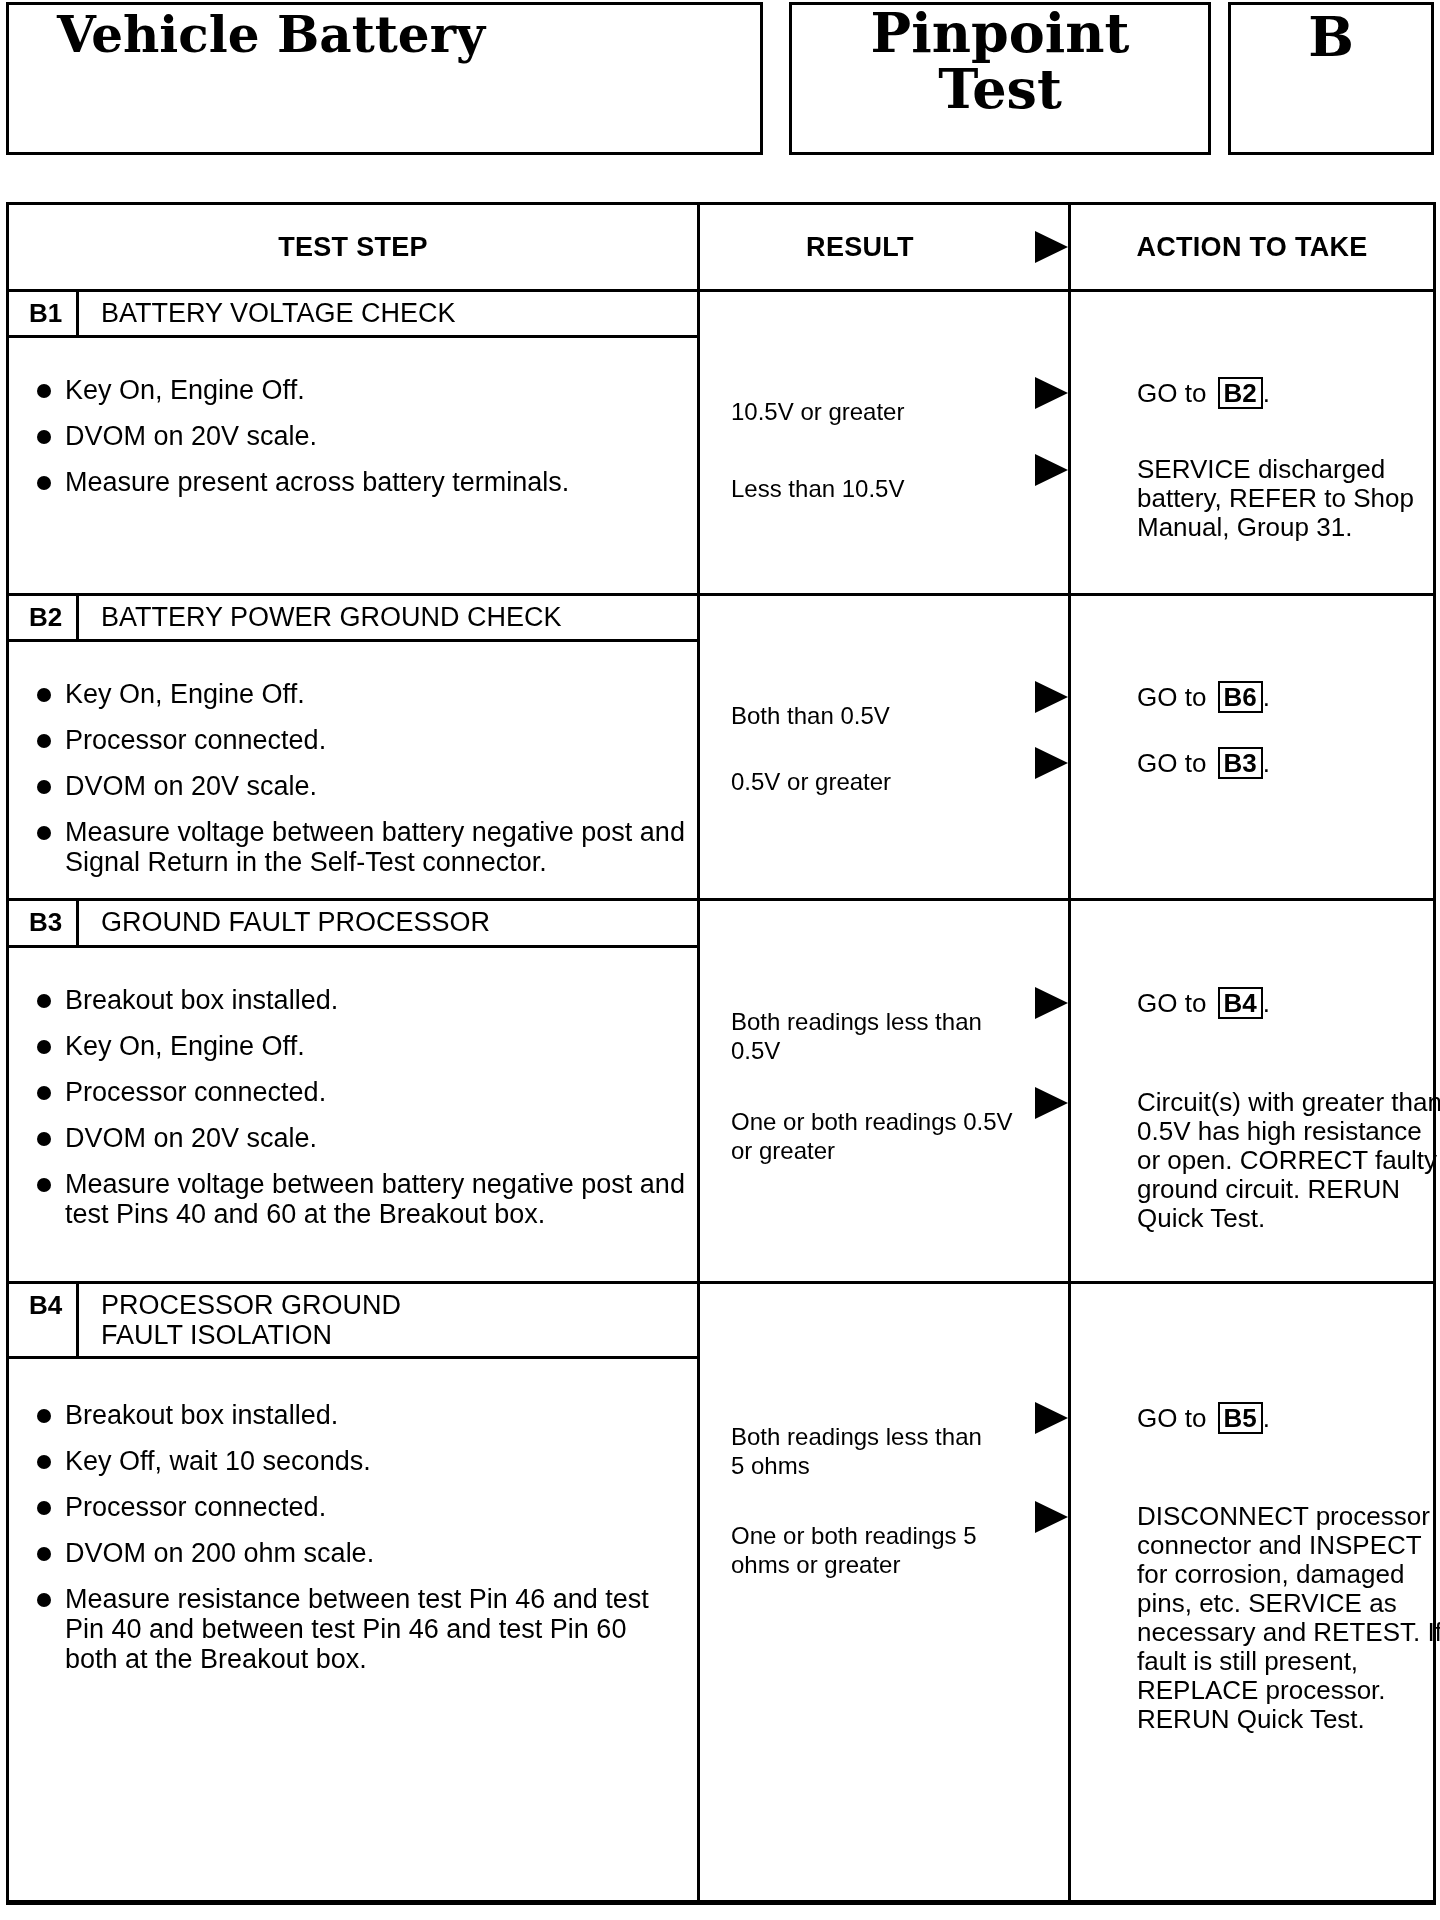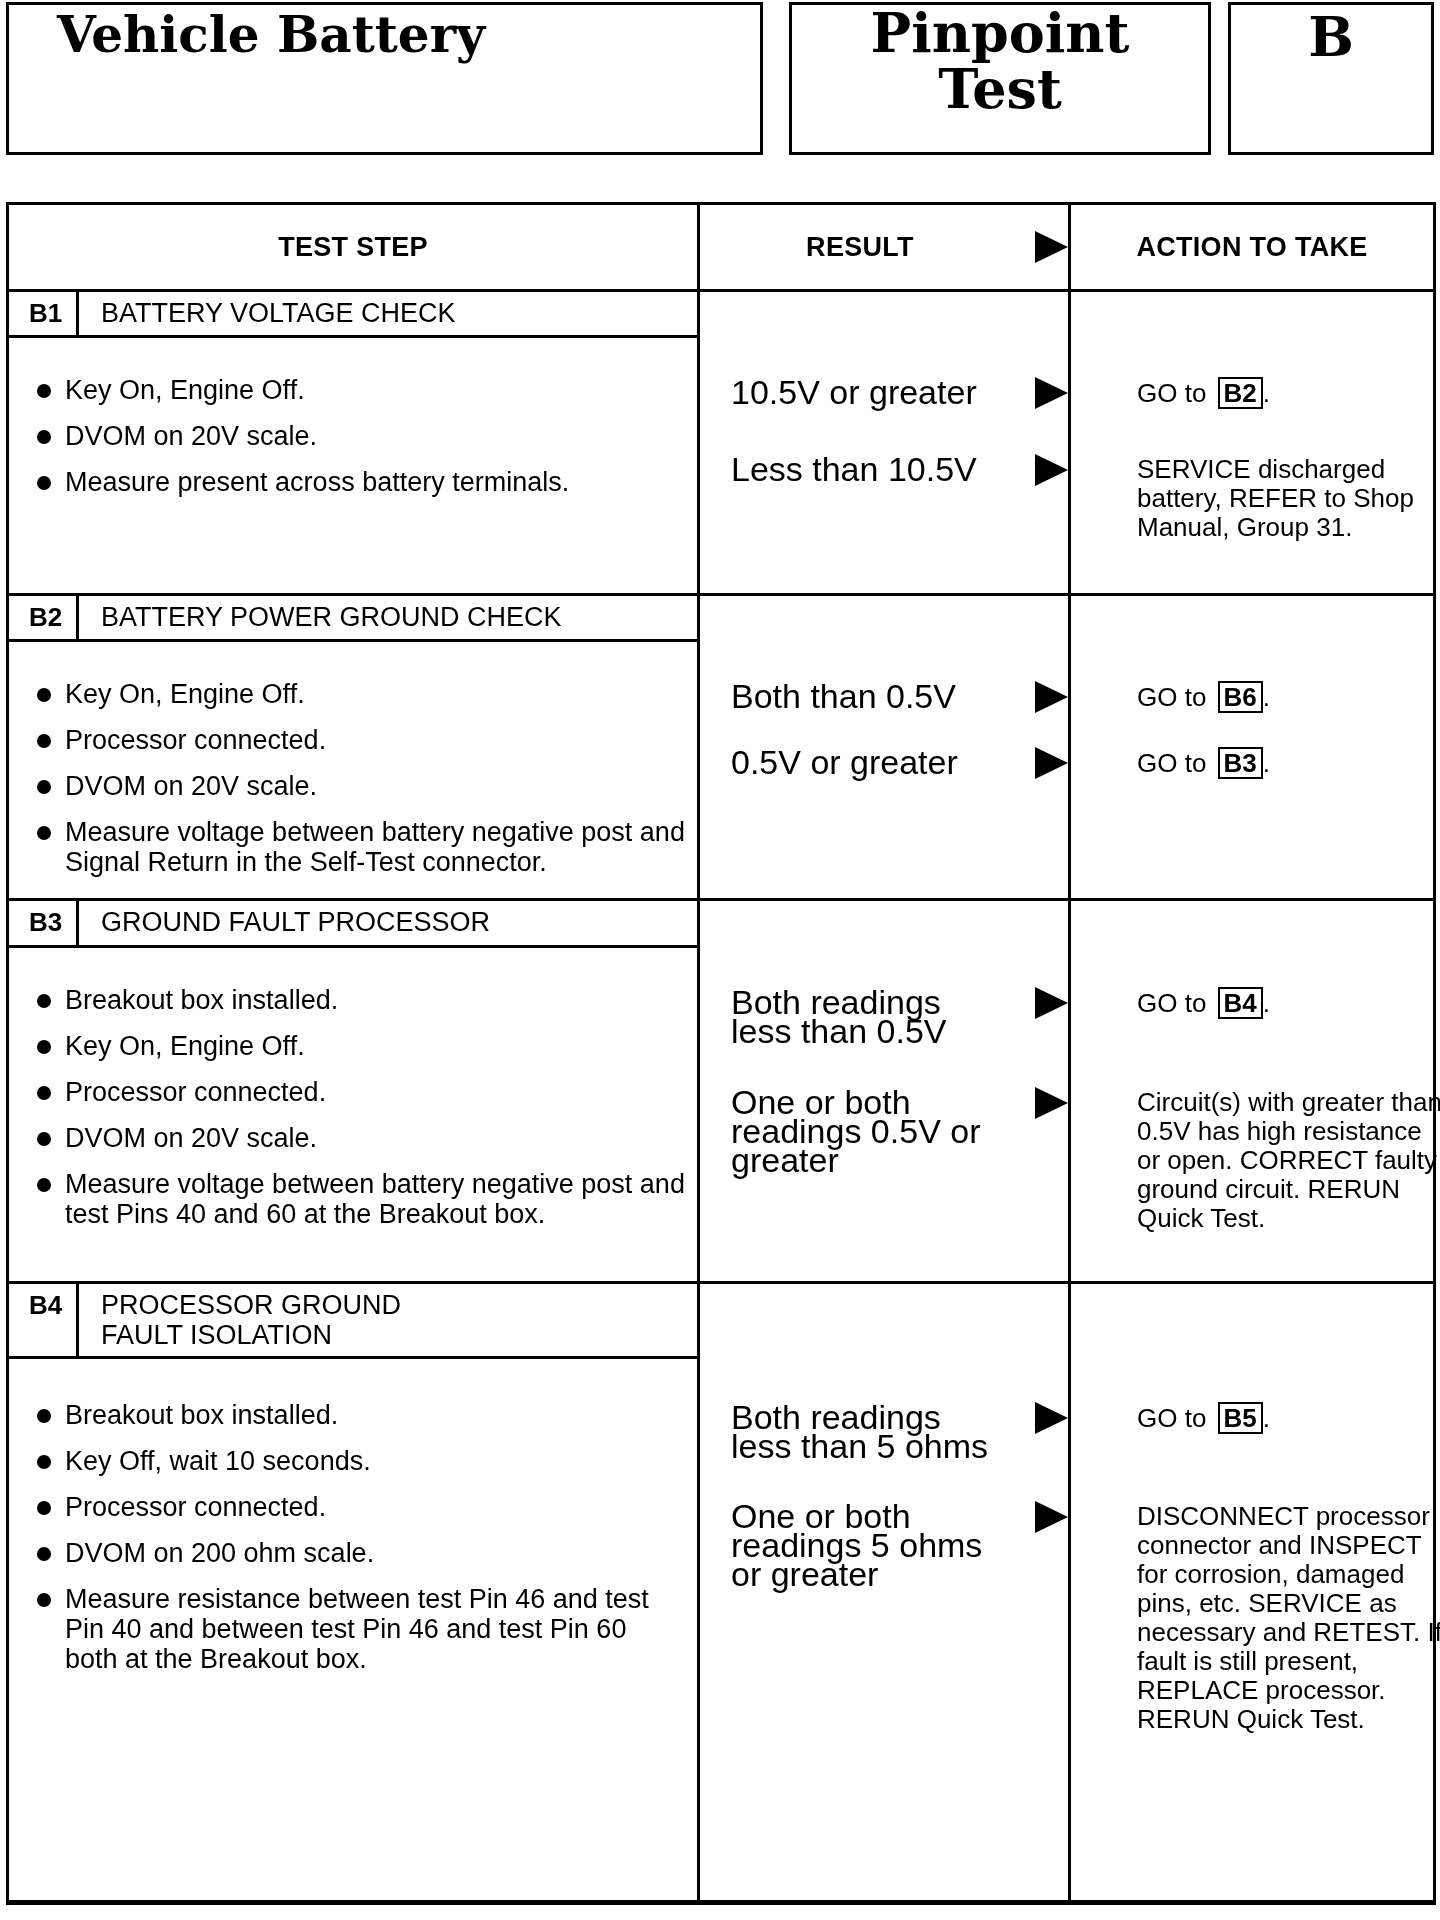--- a/index.html
+++ b/index.html
@@ -26,21 +26,21 @@
 
   .step-title { position: absolute; left: 8px; width: 688px; display: flex; }
   .step-id { width: 62px; box-sizing: border-box; border-right: 3px solid #000; font-weight: bold; font-size: 26px;
              padding: 6px 0 0 12px; }
   .step-name { padding: 6px 0 0 22px; font-size: 27px; line-height: 30px; }
 
   .bullets { position: absolute; left: 28px; width: 650px; margin: 0; padding: 0; list-style: none; font-size: 27px; }
   .bullets li { position: relative; padding-left: 28px; margin-bottom: 16px; line-height: 30px; }
   .bullets li .dot { position: absolute; left: 0; top: 9px; width: 14px; height: 14px; border-radius: 50%; background: #000; }
 
-  .result { position: absolute; left: 722px; width: 300px; font-size: 34px; line-height: 29px; }
+  .result { position: absolute; left: 722px; width: 300px; font-size: 24px; line-height: 29px; margin-top: 19px; }
   .action { position: absolute; left: 1128px; width: 305px; font-size: 26px; line-height: 29px; }
   .goto-box { display: inline-block; border: 2px solid #000; font-weight: bold; padding: 0 4px; line-height: 28px; margin-left: 4px; }
 </style>
 </head>
 <body>
 
 <div class="hdr-box" id="hdr-title">
   <span>Vehicle Battery</span>
 </div>
 <div class="hdr-box" id="hdr-type">

